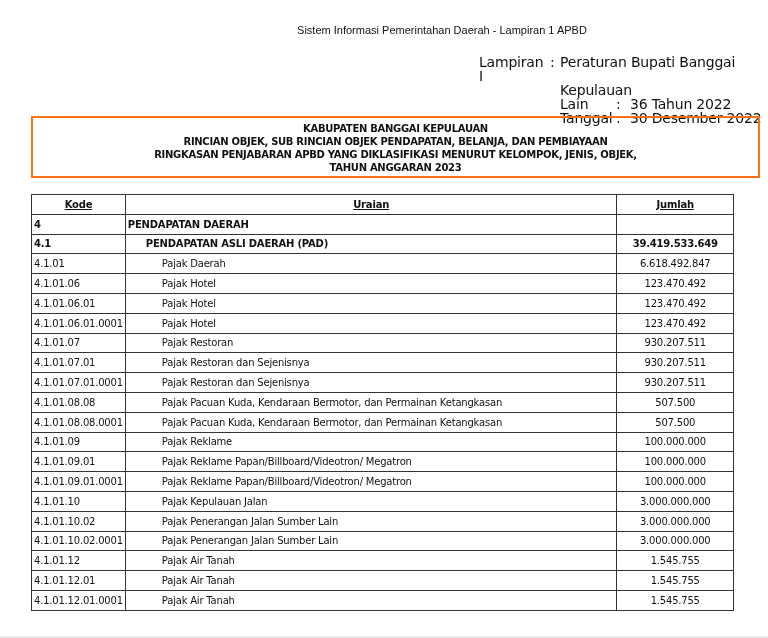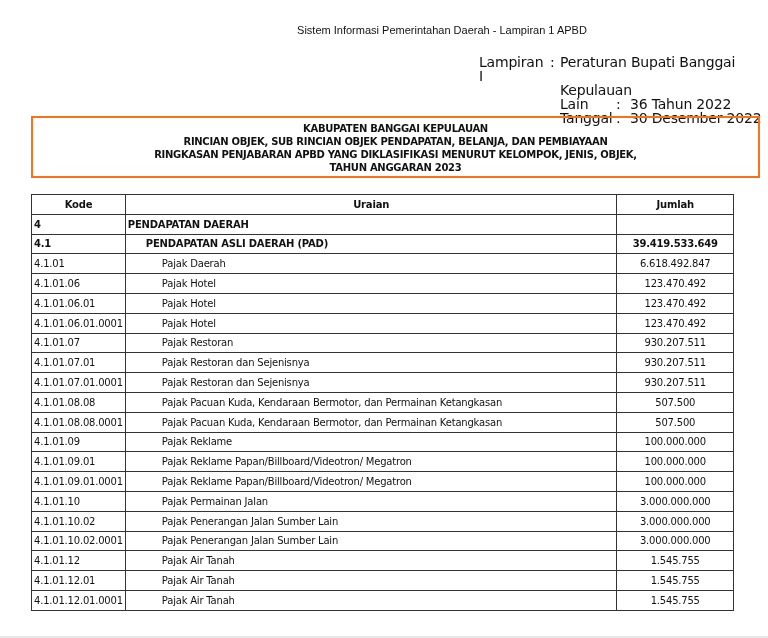--- a/index.html
+++ b/index.html
@@ -70,20 +70,21 @@
     border: 1px solid #333;
     height: 19.8px;
     padding: 0 2px;
     box-sizing: border-box;
     white-space: nowrap;
     overflow: hidden;
   }
   table.data-table th {
     font-weight: bold;
     text-align: center;
+    text-decoration: underline;
   }
   col.c-kode { width: 87px; }
   col.c-uraian { width: 498px; }
   col.c-jumlah { width: 118px; }
   td.jumlah { text-align: center; }
   tr.bold td { font-weight: bold; }
   .indent-1 { padding-left: 20px !important; }
   .indent-2 { padding-left: 36px !important; }
   .indent-3 { padding-left: 36px !important; margin-left: 16px; }
   .bottom-shade {
@@ -205,21 +206,21 @@
         <td class="indent-3">Pajak Reklame Papan/Billboard/Videotron/ Megatron</td>
         <td class="jumlah">100.000.000</td>
       </tr>
       <tr>
         <td>4.1.01.09.01.0001</td>
         <td class="indent-3">Pajak Reklame Papan/Billboard/Videotron/ Megatron</td>
         <td class="jumlah">100.000.000</td>
       </tr>
       <tr>
         <td>4.1.01.10</td>
-        <td class="indent-3">Pajak Permainan Jalan</td>
+        <td class="indent-3">Pajak Kepulauan Jalan</td>
         <td class="jumlah">3.000.000.000</td>
       </tr>
       <tr>
         <td>4.1.01.10.02</td>
         <td class="indent-3">Pajak Penerangan Jalan Sumber Lain</td>
         <td class="jumlah">3.000.000.000</td>
       </tr>
       <tr>
         <td>4.1.01.10.02.0001</td>
         <td class="indent-3">Pajak Penerangan Jalan Sumber Lain</td>

